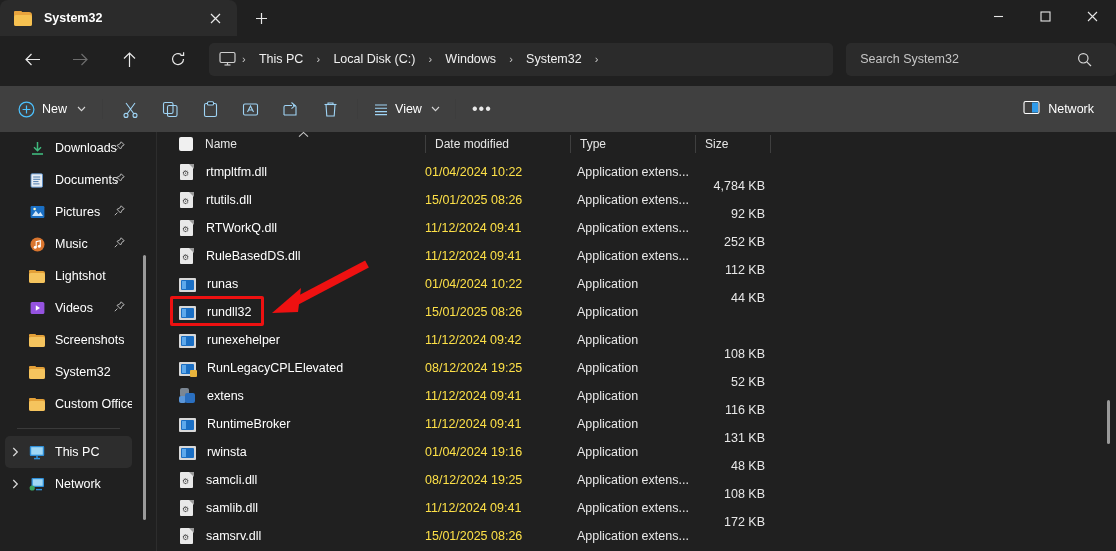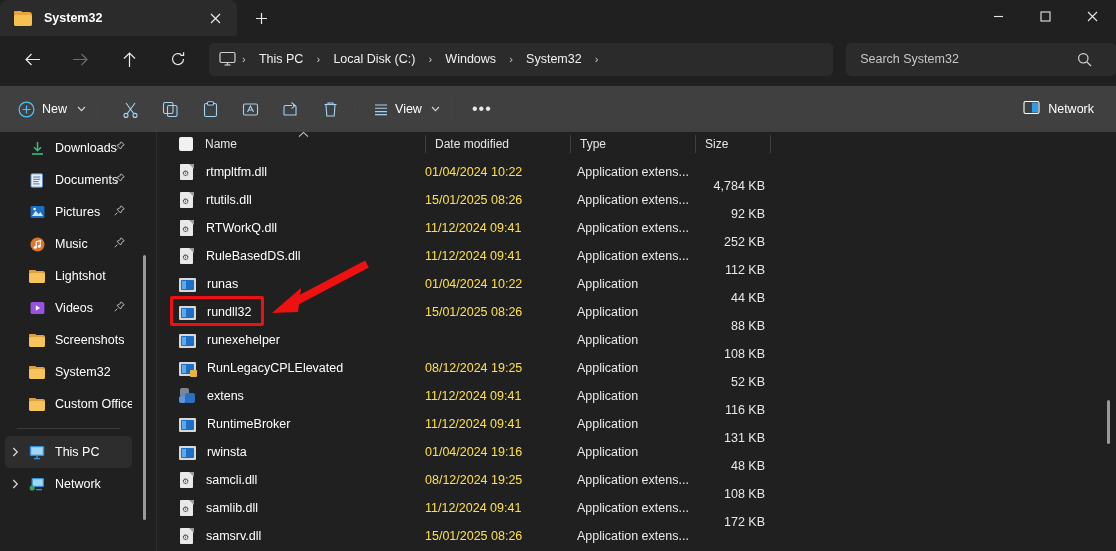--- a/index.html
+++ b/index.html
@@ -752,32 +752,32 @@
         <span class="nm">
           <span class="ico-app">
               <span class="frame"></span>
               <span class="screen"></span>
               <span class="glare"></span>
             </span>
           <span class="txt">rundll32</span>
         </span>
         <span class="dt">15/01/2025 08:26</span>
         <span class="ty">Application</span>
-        <span class="sz">88 KB</span>
       </div>
 
       <div class="row">
         <span class="nm">
           <span class="ico-app">
               <span class="frame"></span>
               <span class="screen"></span>
               <span class="glare"></span>
             </span>
           <span class="txt">runexehelper</span>
         </span>
+        <span class="dt">11/12/2024 09:42</span>
         <span class="ty">Application</span>
         <span class="sz">108 KB</span>
       </div>
 
       <div class="row">
         <span class="nm">
           <span class="ico-app">
               <span class="frame"></span>
               <span class="screen"></span>
               <span class="glare"></span>

